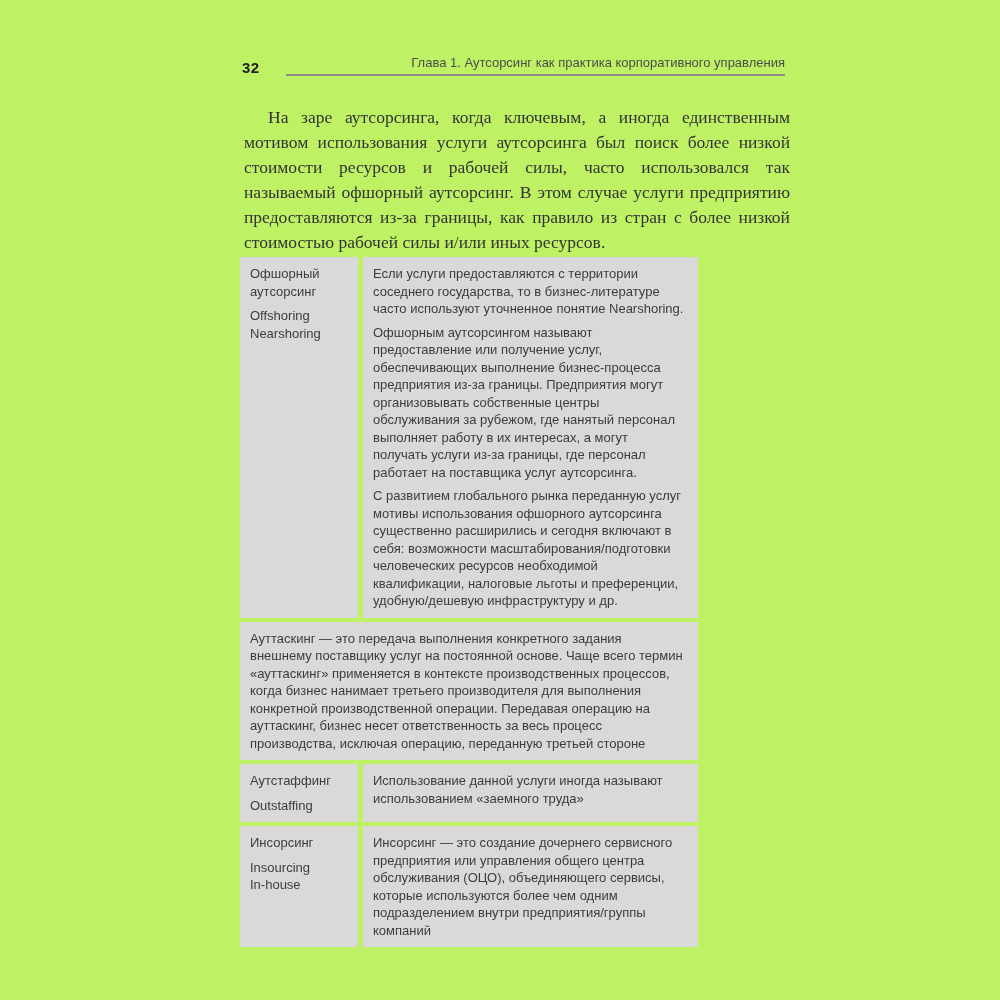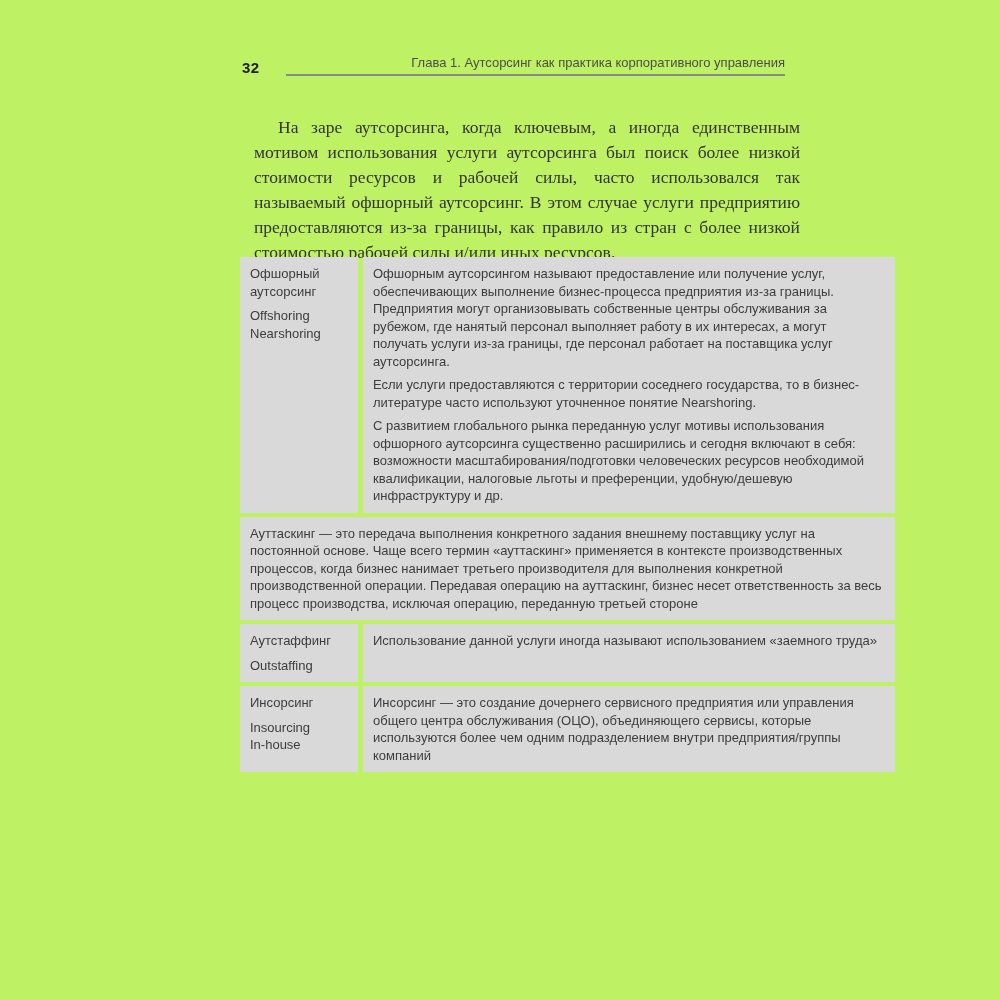--- a/index.html
+++ b/index.html
@@ -24,28 +24,28 @@
     font-family:"Liberation Sans",sans-serif;
     font-size:13px;color:#4c4c4c;
   }
   .header-rule{
     position:absolute;top:74px;left:286px;width:499px;height:2px;
     background:#8a8a8a;
   }
   
   .body-par{
     position:absolute;left:240px;top:101px;width:546px;
-    margin:14px;
+    margin:4px;
     font-family:"Liberation Serif",serif;
     font-size:17.5px;line-height:25px;color:#333333;
     text-align:justify;text-indent:24px;
   }
   
   .term-table{
-    position:absolute;left:240px;top:257px;width:655px;
+    position:absolute;left:240px;top:257px;width:458px;
   }
   .term-row{
     display:flex;
     gap:5px;
     margin-bottom:4px;
   }
   .cell{
     background:#d9d9d9;
     color:#3c3c3c;
     font-size:13px;line-height:17.5px;
@@ -81,22 +81,22 @@
 
     <div class="term-row">
       <div class="cell cell-left">
         <p class="term-ru">Офшорный аутсорсинг</p>
         <div class="term-en">
           <div>Offshoring</div>
           <div>Nearshoring</div>
         </div>
       </div>
       <div class="cell cell-right">
+        <p>Если услуги предоставляются с территории соседнего государства, то в бизнес-литературе часто используют уточненное понятие Nearshoring.</p>
         <p>Офшорным аутсорсингом называют предоставление или получение услуг, обеспечивающих выполнение бизнес-процесса предприятия из-за границы. Предприятия могут организовывать собственные центры обслуживания за рубежом, где нанятый персонал выполняет работу в их интересах, а могут получать услуги из-за границы, где персонал работает на поставщика услуг аутсорсинга.</p>
-        <p>Если услуги предоставляются с территории соседнего государства, то в бизнес-литературе часто используют уточненное понятие Nearshoring.</p>
         <p>С развитием глобального рынка переданную услуг мотивы использования офшорного аутсорсинга существенно расширились и сегодня включают в себя: возможности масштабирования/подготовки человеческих ресурсов необходимой квалификации, налоговые льготы и преференции, удобную/дешевую инфраструктуру и др.</p>
       </div>
     </div>
 
     <div class="term-row">
       <div class="cell cell-right">
         <p>Ауттаскинг — это передача выполнения конкретного задания внешнему поставщику услуг на постоянной основе. Чаще всего термин «ауттаскинг» применяется в контексте производственных процессов, когда бизнес нанимает третьего производителя для выполнения конкретной производственной операции. Передавая операцию на ауттаскинг, бизнес несет ответственность за весь процесс производства, исключая операцию, переданную третьей стороне</p>
       </div>
     </div>
 

